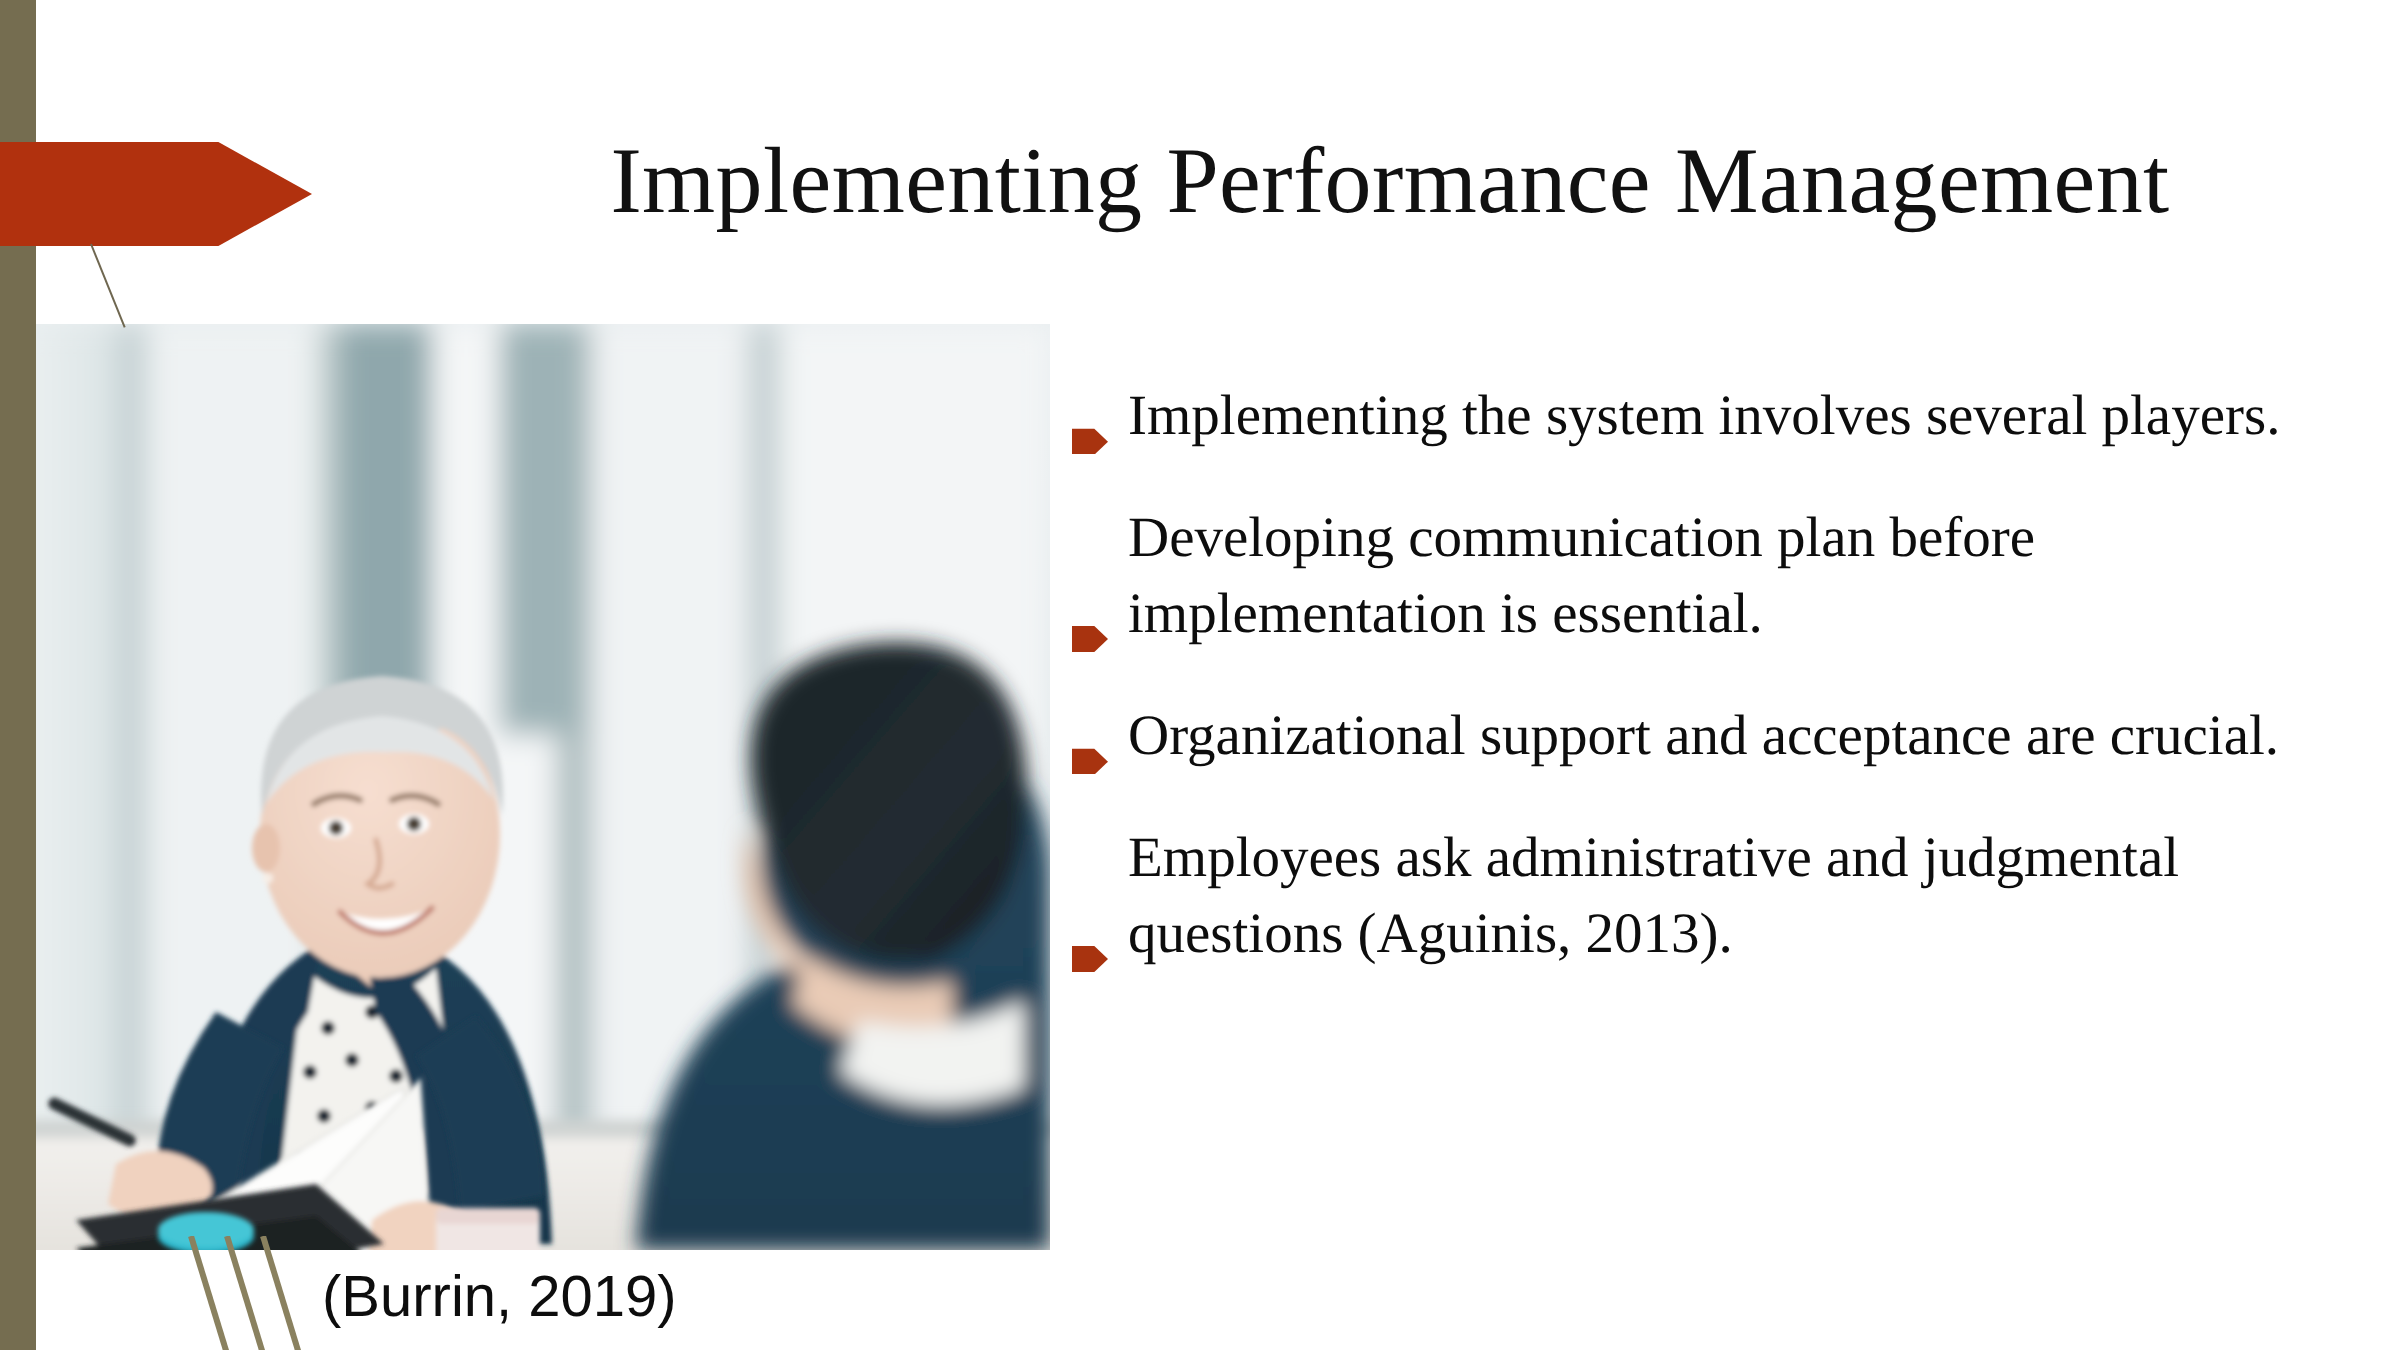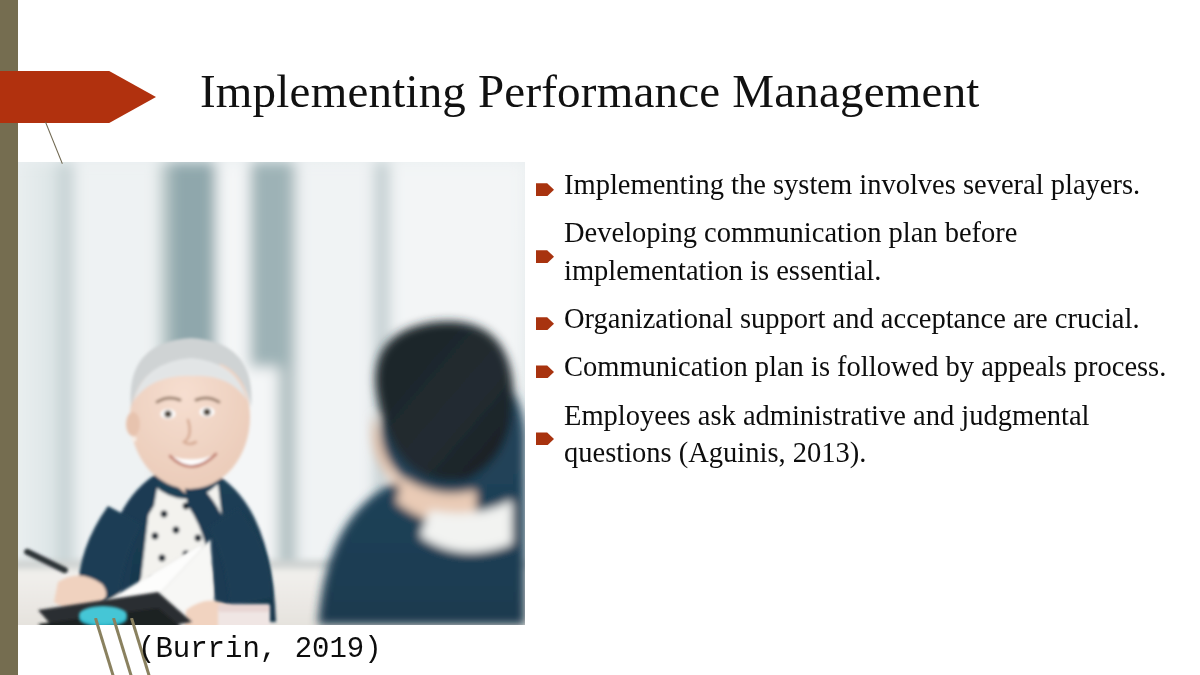--- a/index.html
+++ b/index.html
@@ -82,50 +82,51 @@
     background: #dfe6e7;
   }
   .photo svg { display: block; width: 525px; height: 463px; }
 
   
   .slide-title {
     position: absolute;
     left: 200px;
     top: 66px;
     width: 990px;
-    text-align: left;
+    text-align: center;
     font-size: 47px;
     line-height: 1.1;
     color: #111111;
     letter-spacing: 0.2px;
     font-family: "Liberation Serif", "DejaVu Serif", serif;
     white-space: nowrap;
   }
 
   
   .caption {
     position: absolute;
-    left: 138px;
+    left: 161px;
     top: 633px;
     font-size: 29px;
     color: #0d0d0d;
-    font-family: Liberation Mono, monospace;
+    font-family: Liberation Sans, sans-serif;
   }
 
   
   .bullets {
     position: absolute;
     left: 536px;
     top: 166px;
     width: 648px;
   }
   .bullet-item {
     display: flex;
-    align-items: center;
+    align-items: flex-end;
     margin-bottom: 11px;
+    margin-top: 24px;
   }
   .bullet-marker {
     flex: 0 0 auto;
     width: 18px;
     height: 13px;
     margin-top: 10px;
     margin-right: 10px;
     background: #a8330f;
     -webkit-clip-path: polygon(0 0, 62% 0, 100% 50%, 62% 100%, 0 100%);
     clip-path: polygon(0 0, 62% 0, 100% 50%, 62% 100%, 0 100%);
@@ -329,21 +330,17 @@
     <div class="bullet-item">
       <span class="bullet-marker"></span>
       <span class="bullet-text">Developing communication plan before implementation is essential.</span>
     </div>
     <div class="bullet-item">
       <span class="bullet-marker"></span>
       <span class="bullet-text">Organizational support and acceptance are crucial.</span>
     </div>
     <div class="bullet-item">
       <span class="bullet-marker"></span>
-      <span class="bullet-text">Communication plan is followed by appeals process.</span>
-    </div>
-    <div class="bullet-item">
-      <span class="bullet-marker"></span>
       <span class="bullet-text">Employees ask administrative and judgmental questions (Aguinis, 2013).</span>
     </div>
   </div>
 
 </div>
 
 </body></html>

